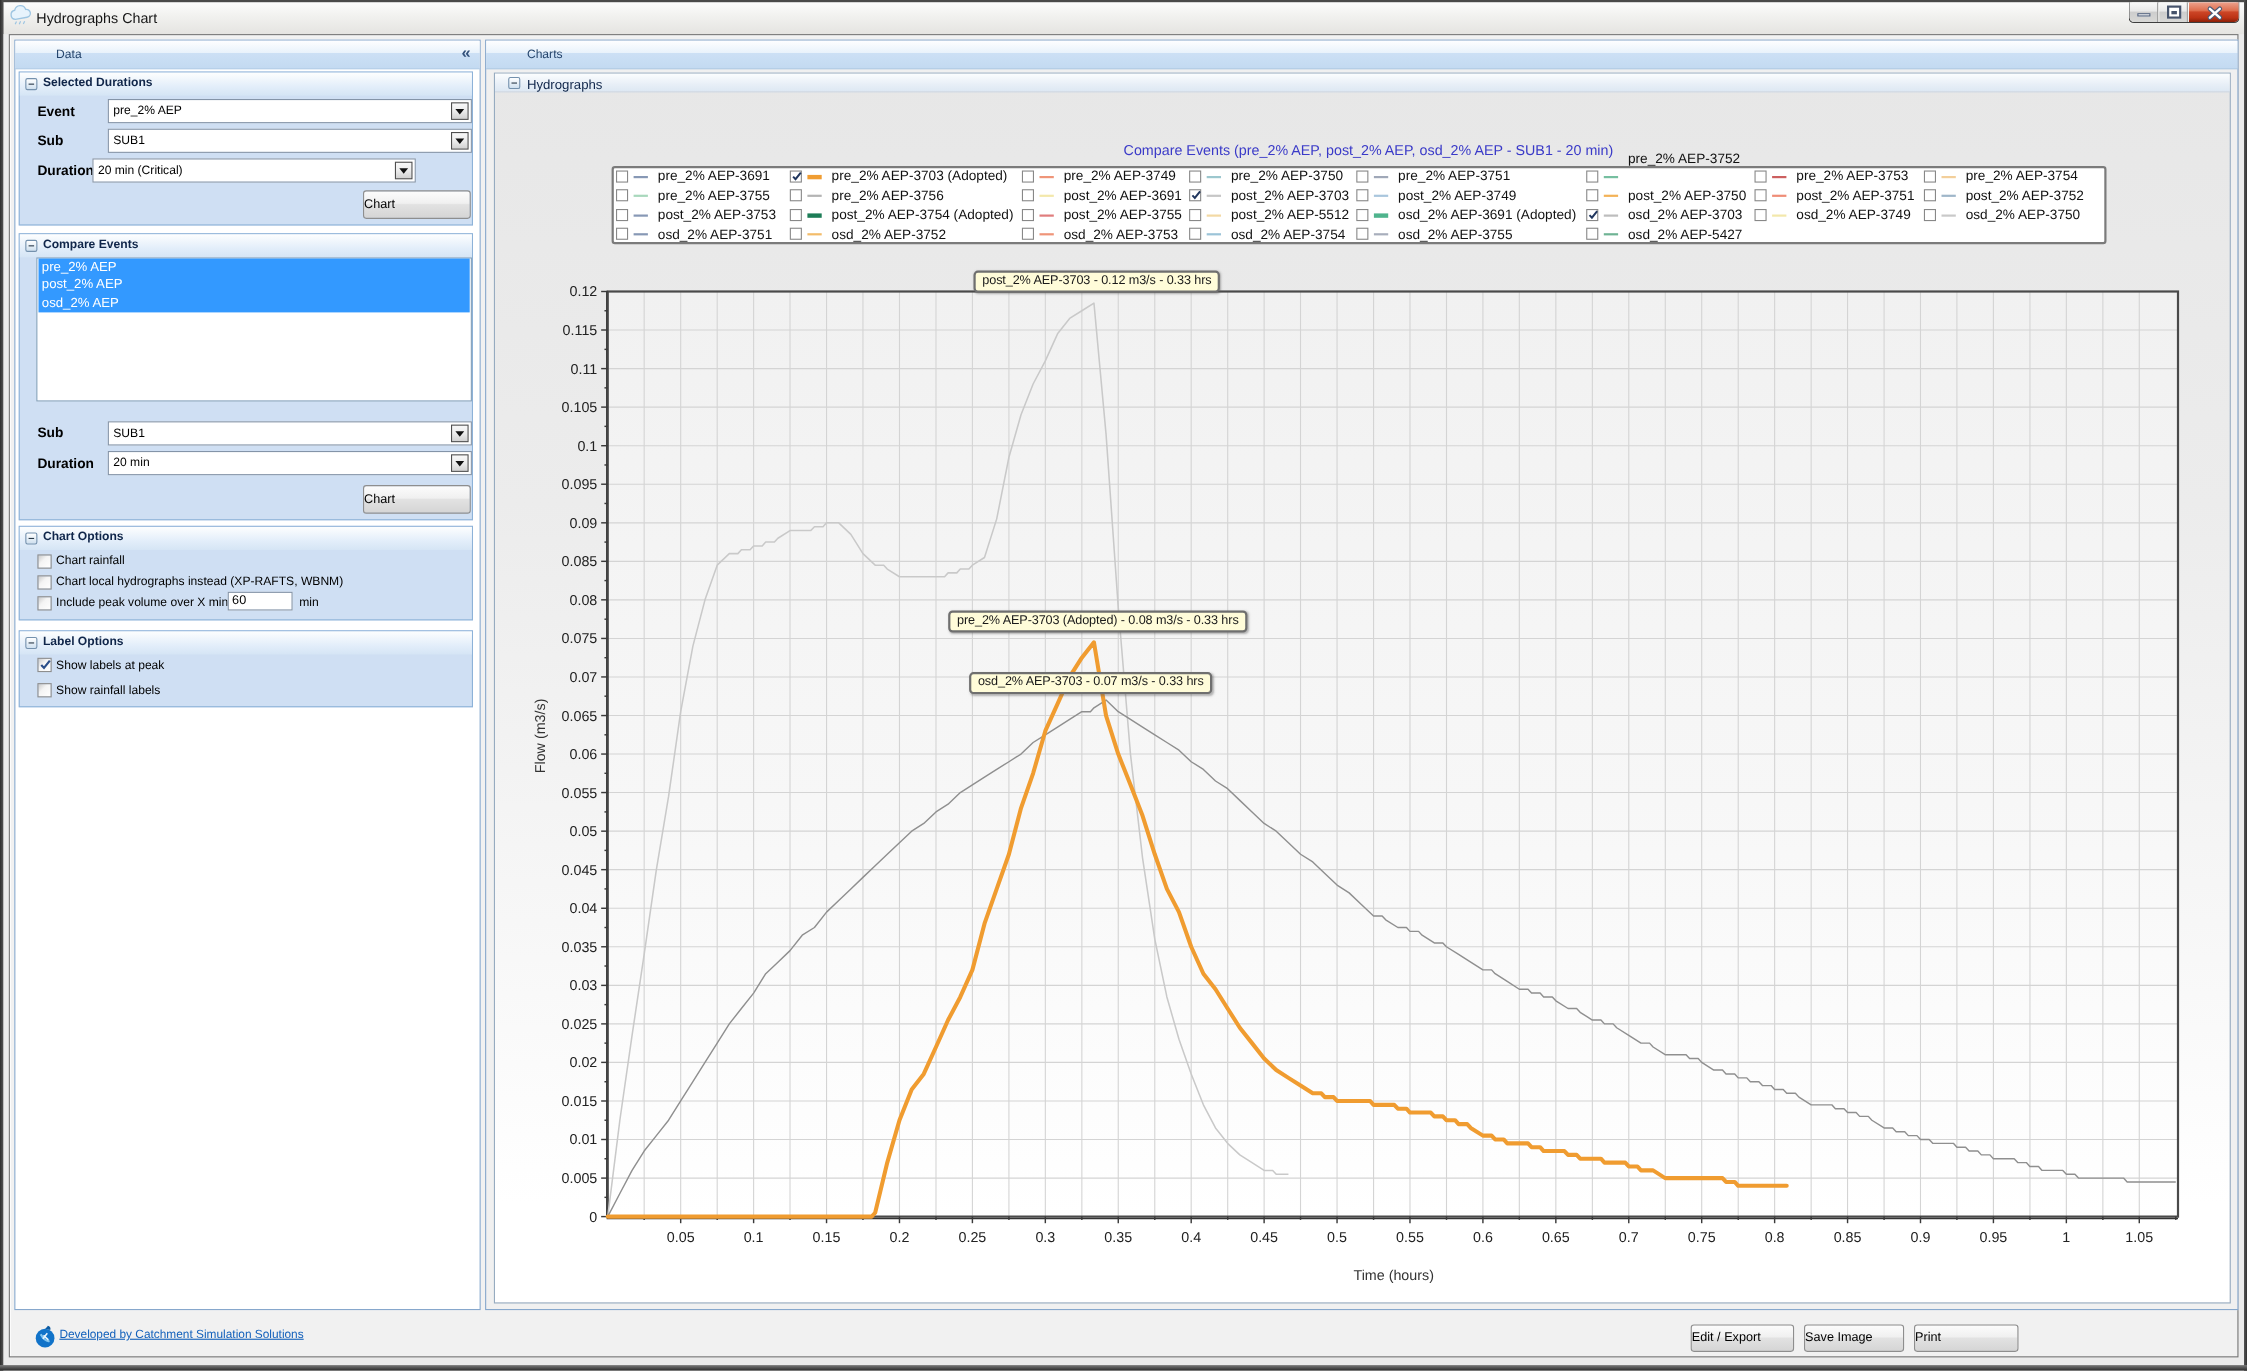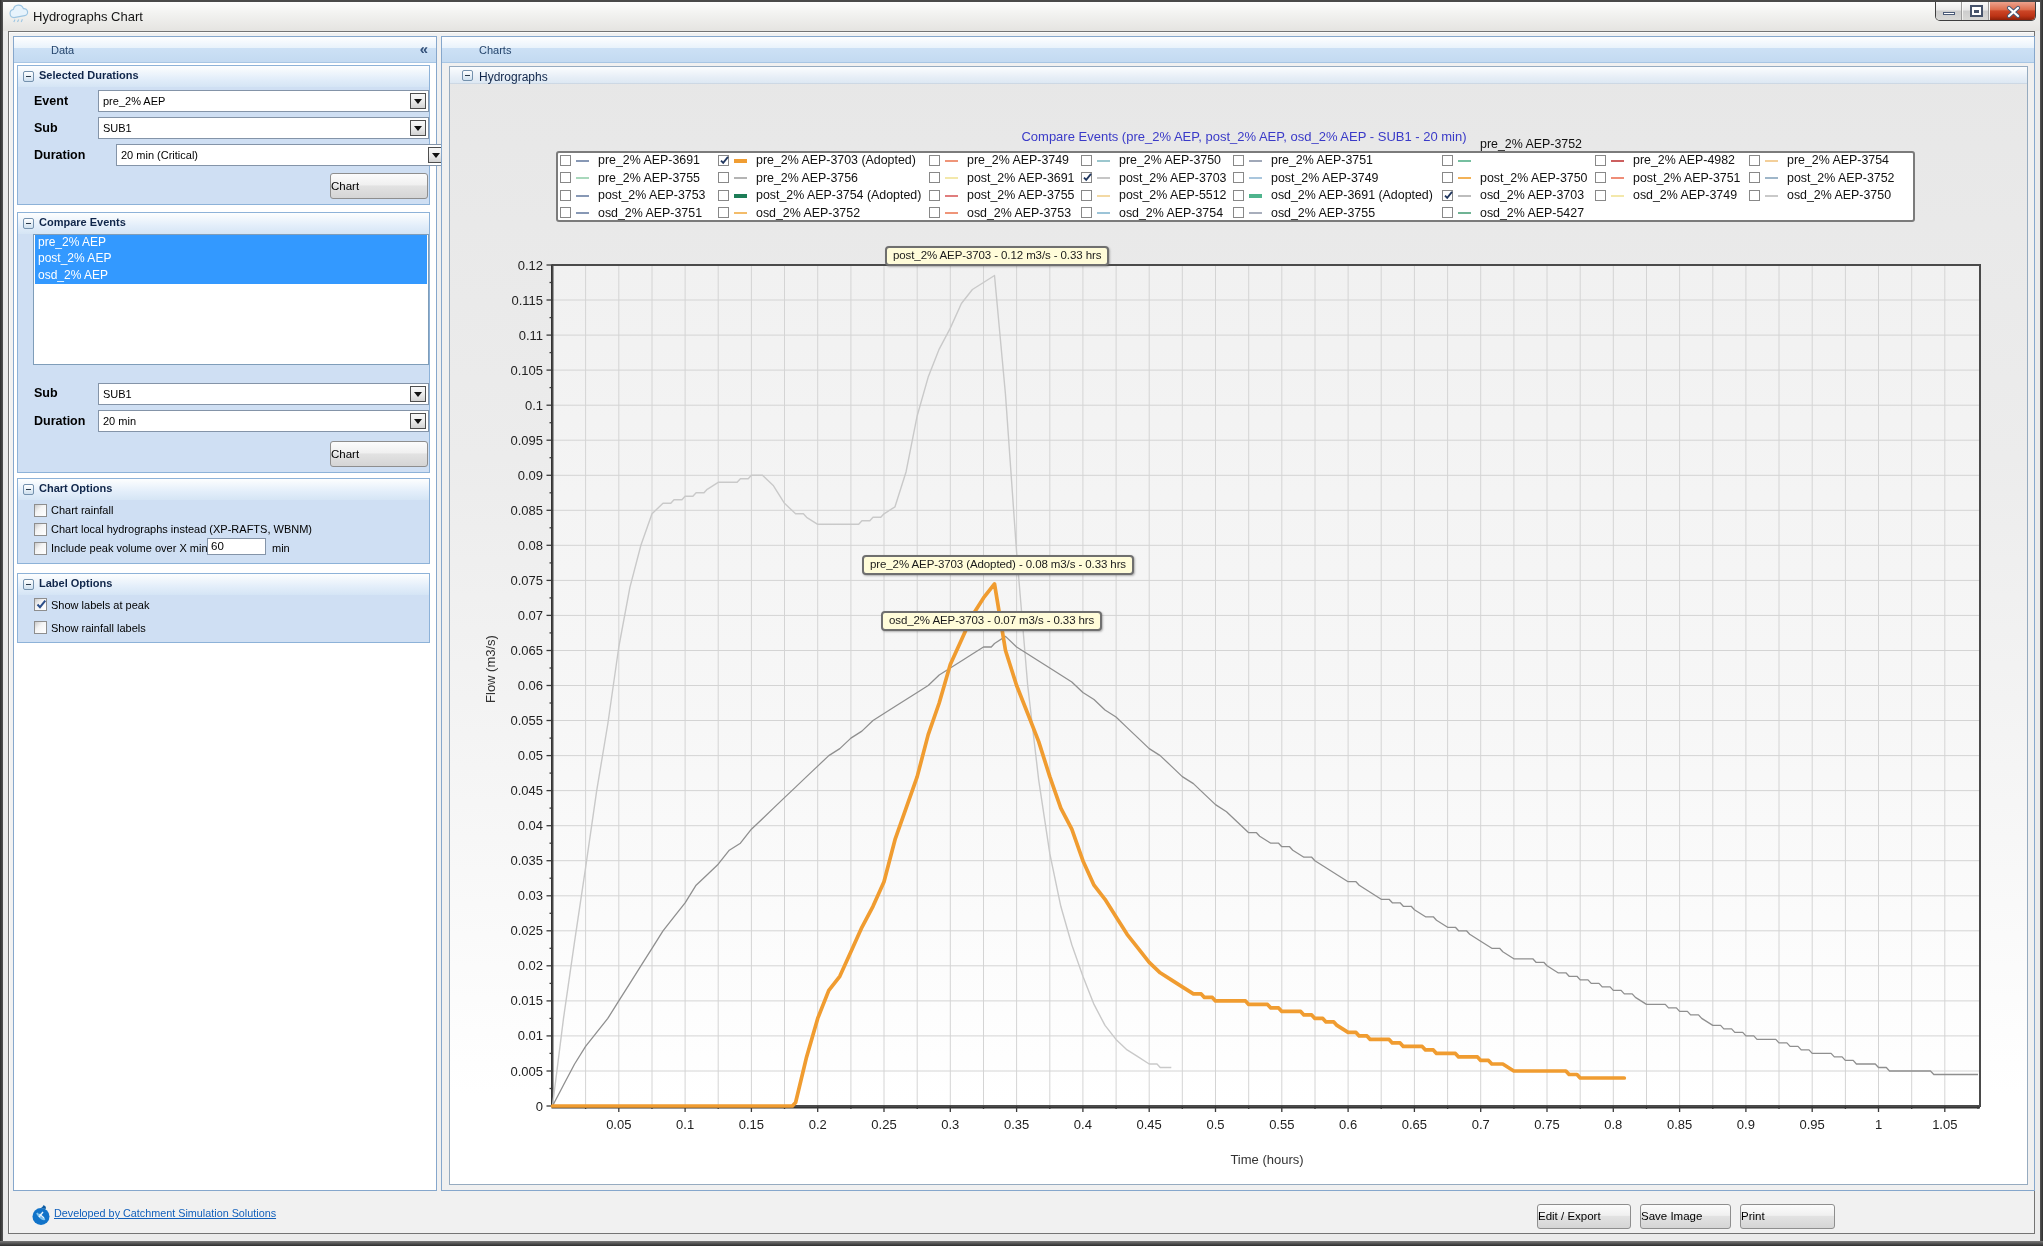--- a/index.html
+++ b/index.html
@@ -98,21 +98,21 @@
     </div>
   </div>
 <div class="flabel" style="left:34px;top:121px">Sub</div>
 <div class="combo" style="left:98px;top:117px;width:331px">
     <span>SUB1</span>
     <div class="cbtn">
       <div class="carr"></div>
     </div>
   </div>
 <div class="flabel" style="left:34px;top:148px">Duration</div>
-<div class="combo" style="left:116px;top:144px;width:331px">
+<div class="combo" style="left:84px;top:144px;width:294px">
     <span>20 min (Critical)</span>
     <div class="cbtn">
       <div class="carr"></div>
     </div>
   </div>
 <div class="btn" style="left:330px;top:173px;width:98px;height:26px;line-height:24px">Chart</div>
 <div class="grp" style="left:17px;top:212px;width:413px;height:261px"></div>
 <div class="grphead" style="left:18px;top:213px;width:411px"></div>
 <div class="colico" style="left:23px;top:218px"></div>
 <div class="grptitle" style="left:39px;top:216px">Compare Events</div>
@@ -189,21 +189,21 @@
 <div style="position:absolute;left:1097px;top:159.5px;width:13px;height:2px;background:#9cc7ce"></div>
 <div class="ltx" style="left:1119px;top:153.0px">pre_2% AEP-3750</div>
 <div class="lcb" style="left:1233px;top:154.5px"></div>
 <div style="position:absolute;left:1249px;top:159.5px;width:13px;height:2px;background:#a0a8b8"></div>
 <div class="ltx" style="left:1271px;top:153.0px">pre_2% AEP-3751</div>
 <div class="lcb" style="left:1442px;top:154.5px"></div>
 <div style="position:absolute;left:1458px;top:159.5px;width:13px;height:2px;background:#76bfa0"></div>
 <div class="ltx" style="left:1480px;top:137px">pre_2% AEP-3752</div>
 <div class="lcb" style="left:1595px;top:154.5px"></div>
 <div style="position:absolute;left:1611px;top:159.5px;width:13px;height:2px;background:#cc5f5f"></div>
-<div class="ltx" style="left:1633px;top:153.0px">pre_2% AEP-4982</div>
+<div class="ltx" style="left:1633px;top:153.0px">pre_2% AEP-3753</div>
 <div class="lcb" style="left:1749px;top:154.5px"></div>
 <div style="position:absolute;left:1765px;top:159.5px;width:13px;height:2px;background:#f3cf9a"></div>
 <div class="ltx" style="left:1787px;top:153.0px">pre_2% AEP-3754</div>
 <div class="lcb" style="left:560px;top:172.0px"></div>
 <div style="position:absolute;left:576px;top:177.0px;width:13px;height:2px;background:#a8d8bc"></div>
 <div class="ltx" style="left:598px;top:170.5px">pre_2% AEP-3755</div>
 <div class="lcb" style="left:718px;top:172.0px"></div>
 <div style="position:absolute;left:734px;top:177.0px;width:13px;height:2px;background:#b4b4b4"></div>
 <div class="ltx" style="left:756px;top:170.5px">pre_2% AEP-3756</div>
 <div class="lcb" style="left:929px;top:172.0px"></div>

